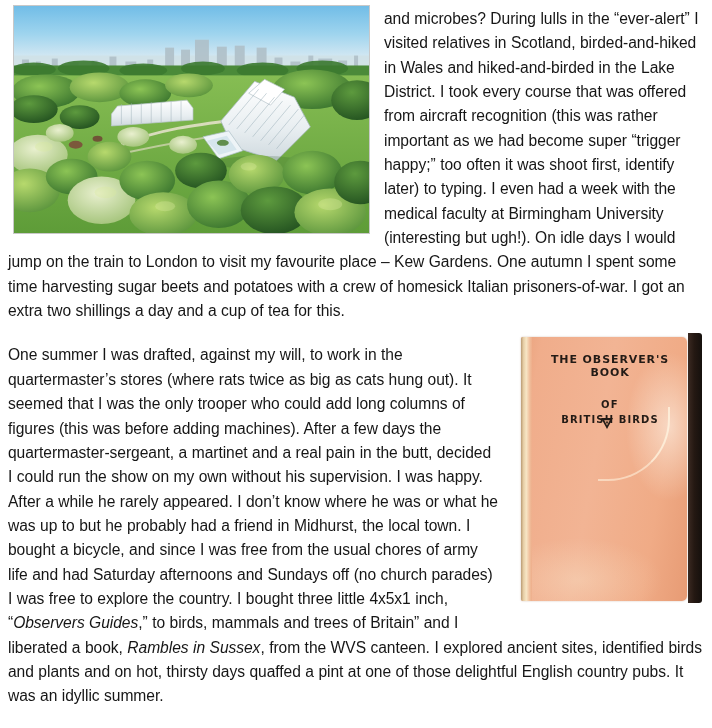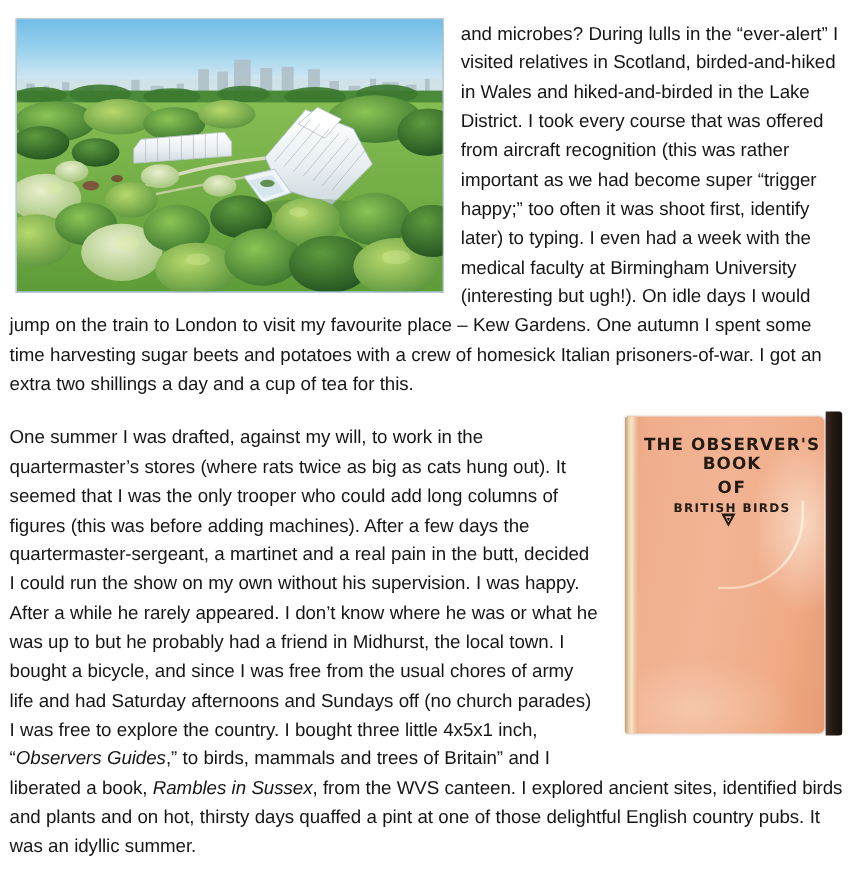--- a/index.html
+++ b/index.html
@@ -12,21 +12,21 @@
     height: 728px;
     overflow: hidden;
     font-family: "Liberation Sans", sans-serif;
     color: #161616;
   }
   .page {
     position: relative;
     width: 712px;
     height: 728px;
     box-sizing: border-box;
-    padding: 14px 10px 0 8px;
+    padding: 4px 10px 0 8px;
   }
   .para {
     font-size: 15.6px;
     line-height: 24.35px;
     text-align: left;
     margin: 0;
     letter-spacing: -0.05px;
     word-spacing: 0.2px;
   }
   .para.first { padding-top: 3px; }
@@ -91,22 +91,22 @@
   .book-title {
     position: absolute;
     left: 20px; top: 24px;
     width: 156px;
     text-align: center;
     color: #231b16;
     font-family: "DejaVu Sans", sans-serif;
     font-weight: bold;
     letter-spacing: 0.9px;
   }
-  .bt-line1 { font-size: 14px; }
-  .bt-line2 { font-size: 14px; margin-top: 4px; letter-spacing: 1.4px; }
+  .bt-line1 { font-size: 11px; }
+  .bt-line2 { font-size: 10px; margin-top: 20px; letter-spacing: 1.4px; }
   .bt-line3 { font-size: 10px; margin-top: 4px; letter-spacing: 1.1px; }
   .book-mark {
     position: absolute;
     left: 50%; top: 88px;
     transform: translateX(-50%);
     width: 14px; height: 13px;
   }
   .book-scuff {
     position: absolute;
     left: 86px; top: 78px;

